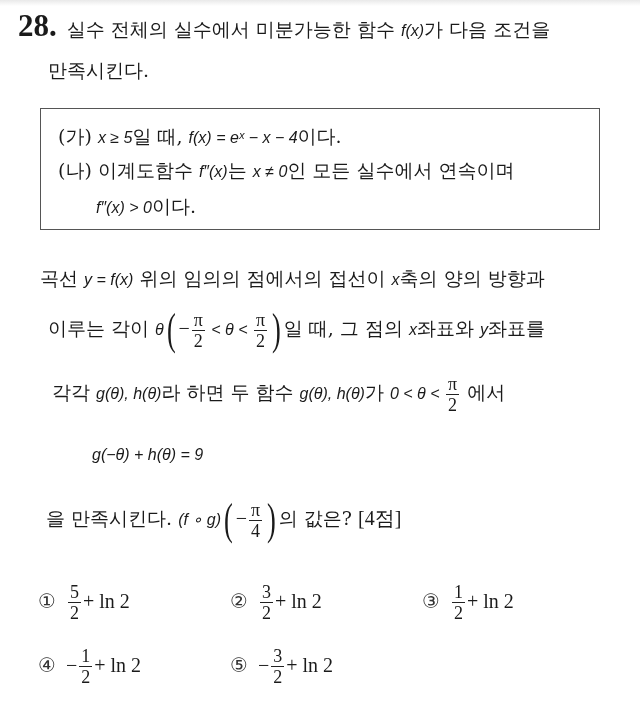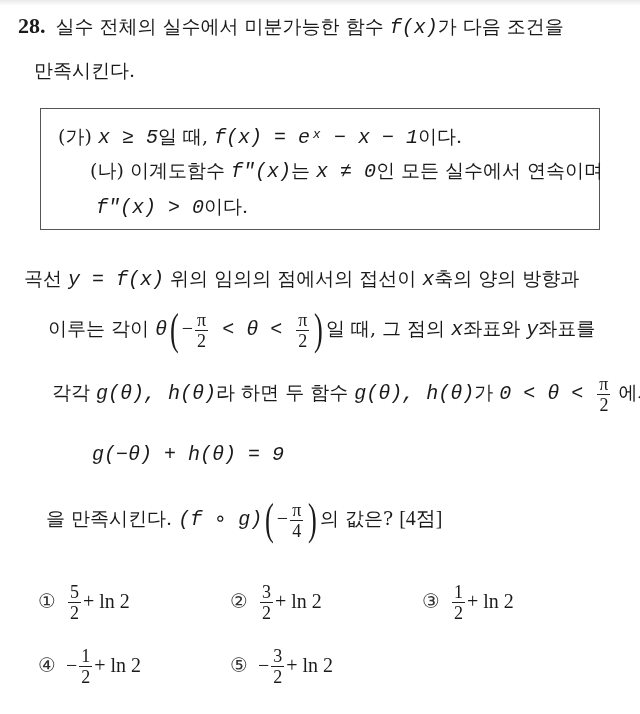--- a/index.html
+++ b/index.html
@@ -1,57 +1,57 @@
 <!DOCTYPE html>
 <html><head>
 <meta charset="utf-8">
 <style>
   html, body { margin:0; padding:0; background:#fff; }
   body { width:640px; height:714px; position:relative; overflow:hidden;
     font-family:"DejaVu Serif", serif; color:#1a1a1a; }
   .top-shadow { position:absolute; left:0; top:0; width:640px; height:6px;
     background:linear-gradient(#e9e9e9,#fff); }
   .line { position:absolute; white-space:nowrap; font-size:19px; line-height:24px; }
-  .qnum { font-family:"Liberation Serif", serif; font-weight:bold; font-size:22px; margin-right:10px; }
-  .m { font-family:Liberation Mono, monospace; font-style:italic; font-size:20px;text-align:center; }
+  .qnum { font-family:"Liberation Serif", serif; font-weight:bold; font-size:31px; margin-right:10px; }
+  .m { font-family:Liberation Sans, sans-serif; font-style:italic; font-size:16px;text-align:center; }
   .r { font-family:"Liberation Serif", serif; font-size:20px; }
   .box { position:absolute; left:40px; top:108px; width:560px; height:122px;
     border:1.5px solid #555; box-sizing:border-box; }
   .frac { display:inline-flex; flex-direction:column; align-items:center; vertical-align:middle;
     font-family:"Liberation Serif", serif; font-size:18px; line-height:20px; margin:0 2px; }
   .frac .num { border-bottom:1.2px solid #222; padding:0 2px; }
   .paren { font-family:"Liberation Serif", serif; font-size:44px; font-weight:100; vertical-align:middle;
     line-height:44px; transform:scaleX(0.6); display:inline-block; }
   .choice { position:absolute; font-size:20px; white-space:nowrap; }
   .circ { font-family:"DejaVu Sans", sans-serif; font-size:20px; margin-right:10px; color:#333; }
 </style>
 </head>
 <body>
 
 <div class="top-shadow"></div>
 
 <div class="line" style="left:18px; top:14px;">
   <span class="qnum">28.</span><span>실수 전체의 실수에서 미분가능한 함수 </span><span class="m">f(x)</span><span>가 다음 조건을</span>
 </div>
-<div class="line" style="left:34px; top:58px;">만족시킨다.</div>
+<div class="line" style="left:48px; top:58px;">만족시킨다.</div>
 
 <div class="box"></div>
 <div class="line" style="left:58px; top:124px;">
   <span>(가)</span>
-  <span class="m">x ≥ 5</span><span>일 때, </span><span class="m">f(x) = eˣ − x − 1</span><span>이다.</span>
+  <span class="m">x ≥ 5</span><span>일 때, </span><span class="m">f(x) = eˣ − x − 4</span><span>이다.</span>
 </div>
-<div class="line" style="left:58px; top:158px;margin-left:32px;">
+<div class="line" style="left:58px; top:158px;">
   <span>(나)</span>
   <span>이계도함수 </span><span class="m">f″(x)</span><span>는 </span><span class="m">x ≠ 0</span><span>인 모든 실수에서 연속이며</span>
 </div>
 <div class="line" style="left:96px; top:194px;">
   <span class="m">f″(x) &gt; 0</span><span>이다.</span>
 </div>
 
-<div class="line" style="left:24px; top:266px;">
+<div class="line" style="left:40px; top:266px;">
   <span>곡선 </span><span class="m">y = f(x)</span><span> 위의 임의의 점에서의 접선이 </span><span class="m">x</span><span>축의 양의 방향과</span>
 </div>
 <div class="line" style="left:48px; top:306px; line-height:44px;">
   <span>이루는 각이 </span><span class="m">θ</span><span class="paren">(</span><span class="r">−</span><span class="frac">
       <span class="num">π</span>
       <span>2</span>
     </span><span class="m"> &lt; θ &lt; </span><span class="frac">
       <span class="num">π</span>
       <span>2</span>
     </span><span class="paren">)</span><span>일 때, 그 점의 </span><span class="m">x</span><span>좌표와 </span><span class="m">y</span><span>좌표를</span>

